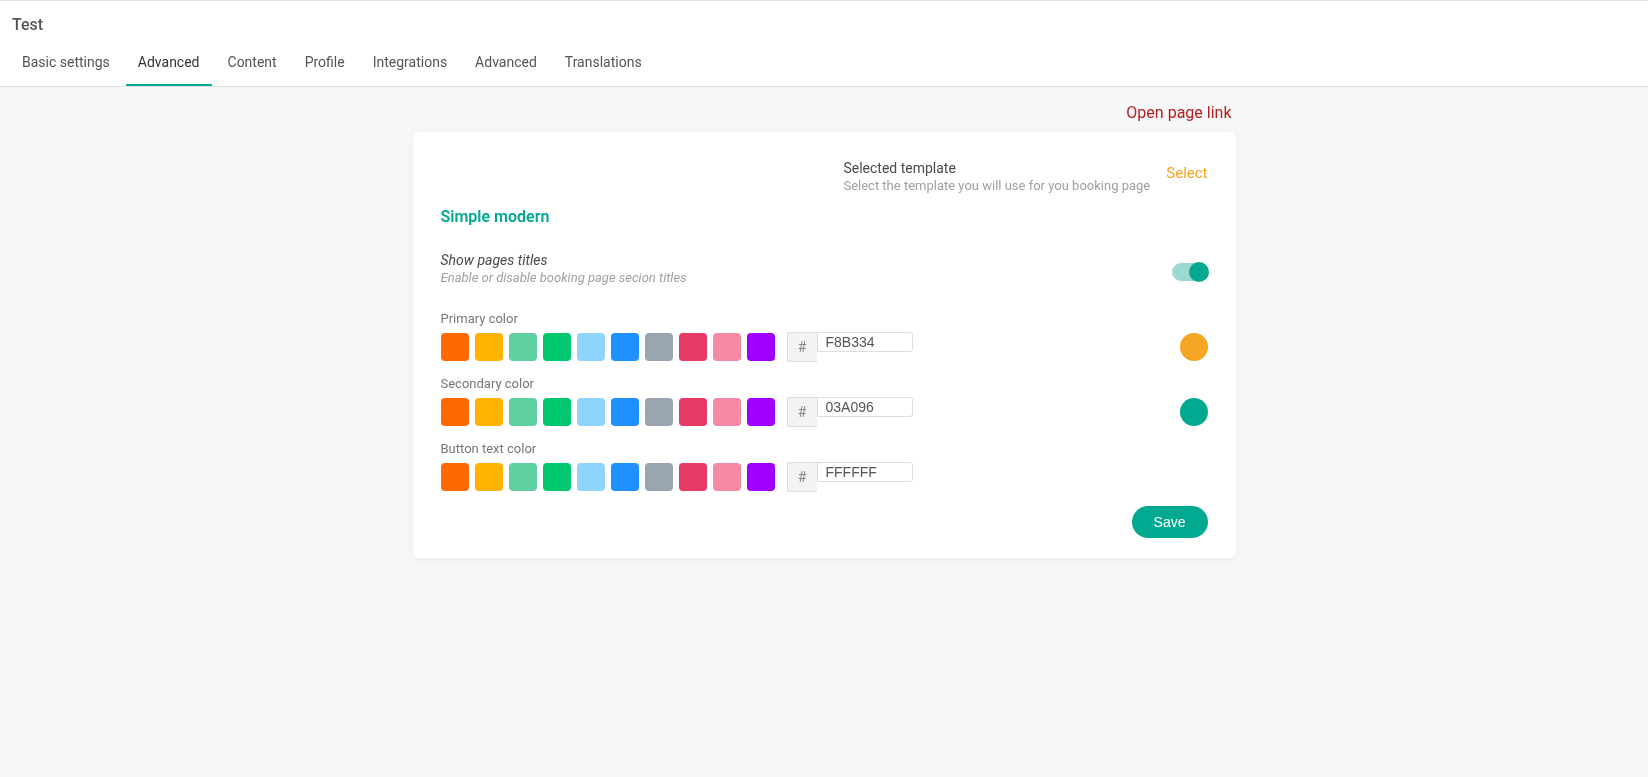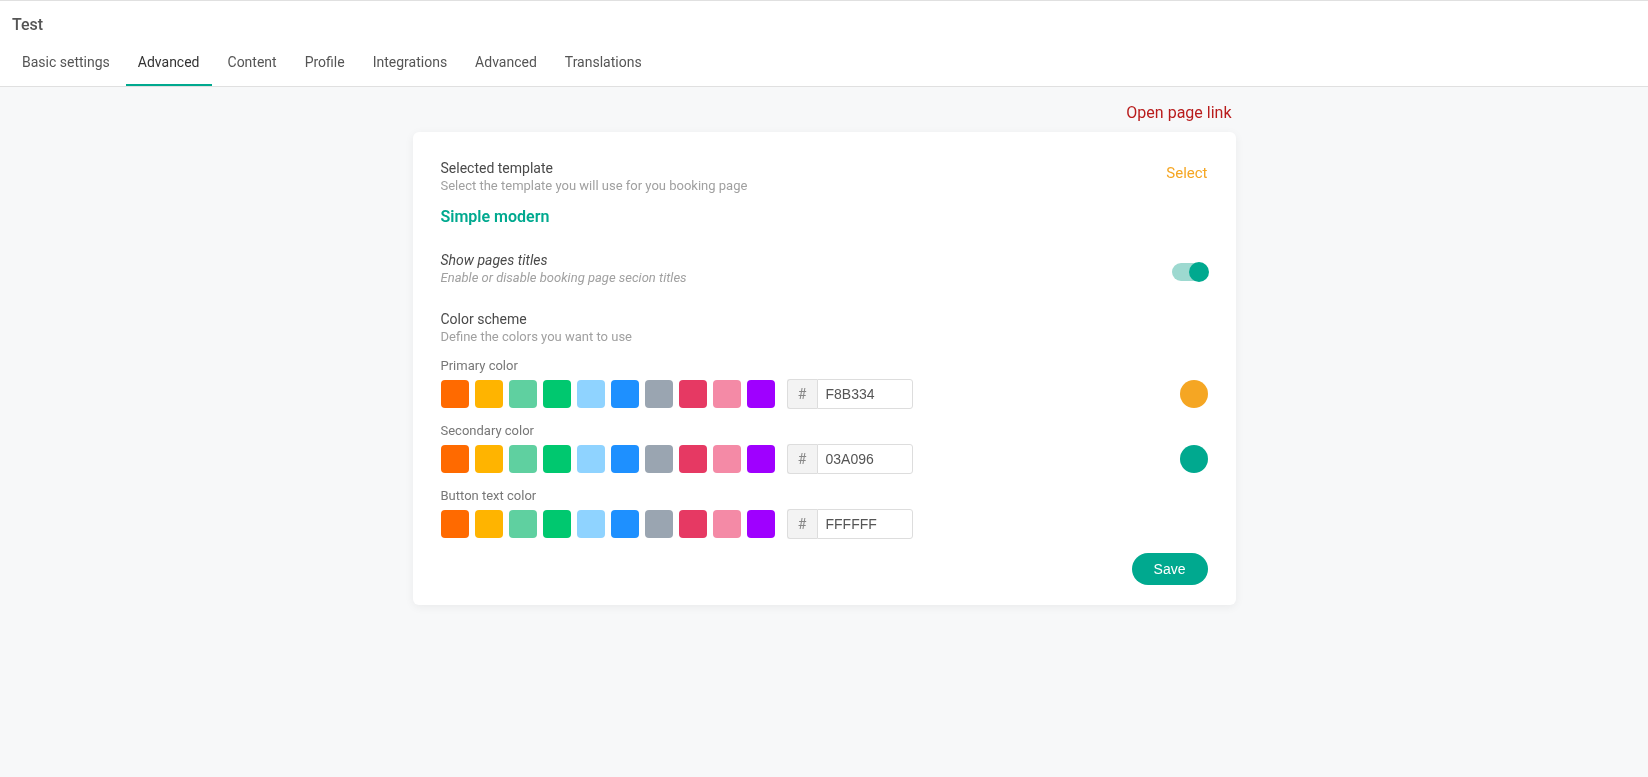--- a/index.html
+++ b/index.html
@@ -56,21 +56,21 @@
     max-width: 823px;
     margin: 0 auto 40px auto;
     background: #fff;
     border-radius: 6px;
     box-shadow: 0 2px 10px rgba(0,0,0,0.06);
     padding: 28px 28px 20px 28px;
   }
   .section { margin-bottom: 26px; }
   .section-header {
     display: flex;
-    justify-content: space-between;
+    justify-content: flex-end;
     align-items: flex-start;
     gap: 16px;
   }
   .section-title {
     font-size: 14px;
     color: #4a4a4a;
     font-weight: 400;
     margin-bottom: 2px;
   }
   .section-sub {
@@ -144,21 +144,21 @@
     background: #f3f3f3;
     display: flex;
     align-items: center;
     justify-content: center;
     color: #888;
     font-size: 14px;
     border-top-left-radius: 3px;
     border-bottom-left-radius: 3px;
   }
   .hex-input {
-    height: 30px;
+    height: 20px;
     width: 96px;
     border: 1px solid #ddd;
     padding: 0 8px;
     font-size: 14px;
     color: #555;
     border-top-right-radius: 3px;
     border-bottom-right-radius: 3px;
     outline: none;
   }
   .preview-dot {
@@ -220,24 +220,20 @@
     <div class="section toggle-row">
       <div>
         <div class="section-title">Show pages titles</div>
         <div class="section-sub">Enable or disable booking page secion titles</div>
       </div>
       <div class="toggle">
         <div class="knob"></div>
       </div>
     </div>
 
-    <div class="section" style="margin-bottom:14px">
-      <div class="section-title">Color scheme</div>
-      <div class="section-sub">Define the colors you want to use</div>
-    </div>
 
     <div class="color-group">
       <div class="color-label">Primary color</div>
       <div class="color-row">
         <div class="swatch" style="background: rgb(255, 106, 0);"></div>
         <div class="swatch" style="background: rgb(255, 180, 0);"></div>
         <div class="swatch" style="background: rgb(95, 208, 160);"></div>
         <div class="swatch" style="background: rgb(0, 200, 111);"></div>
         <div class="swatch" style="background: rgb(143, 211, 255);"></div>
         <div class="swatch" style="background: rgb(30, 144, 255);"></div>

